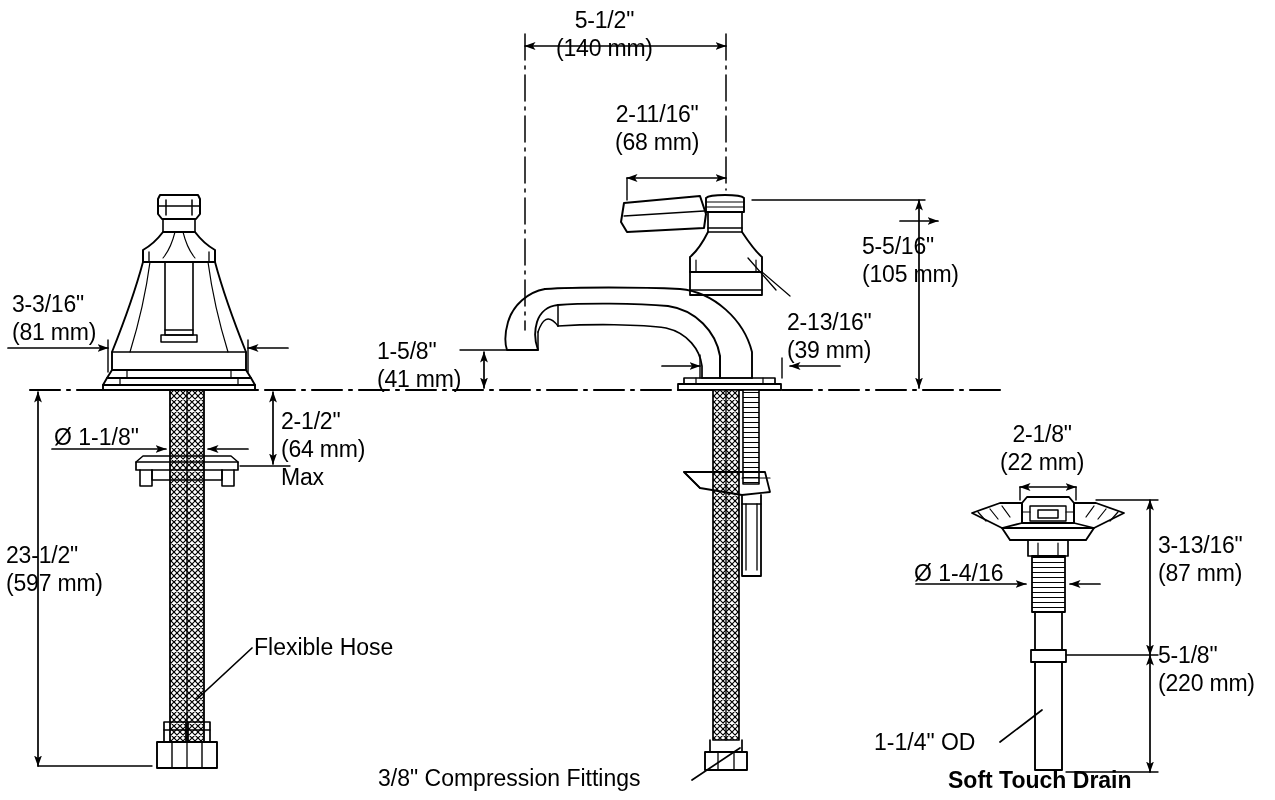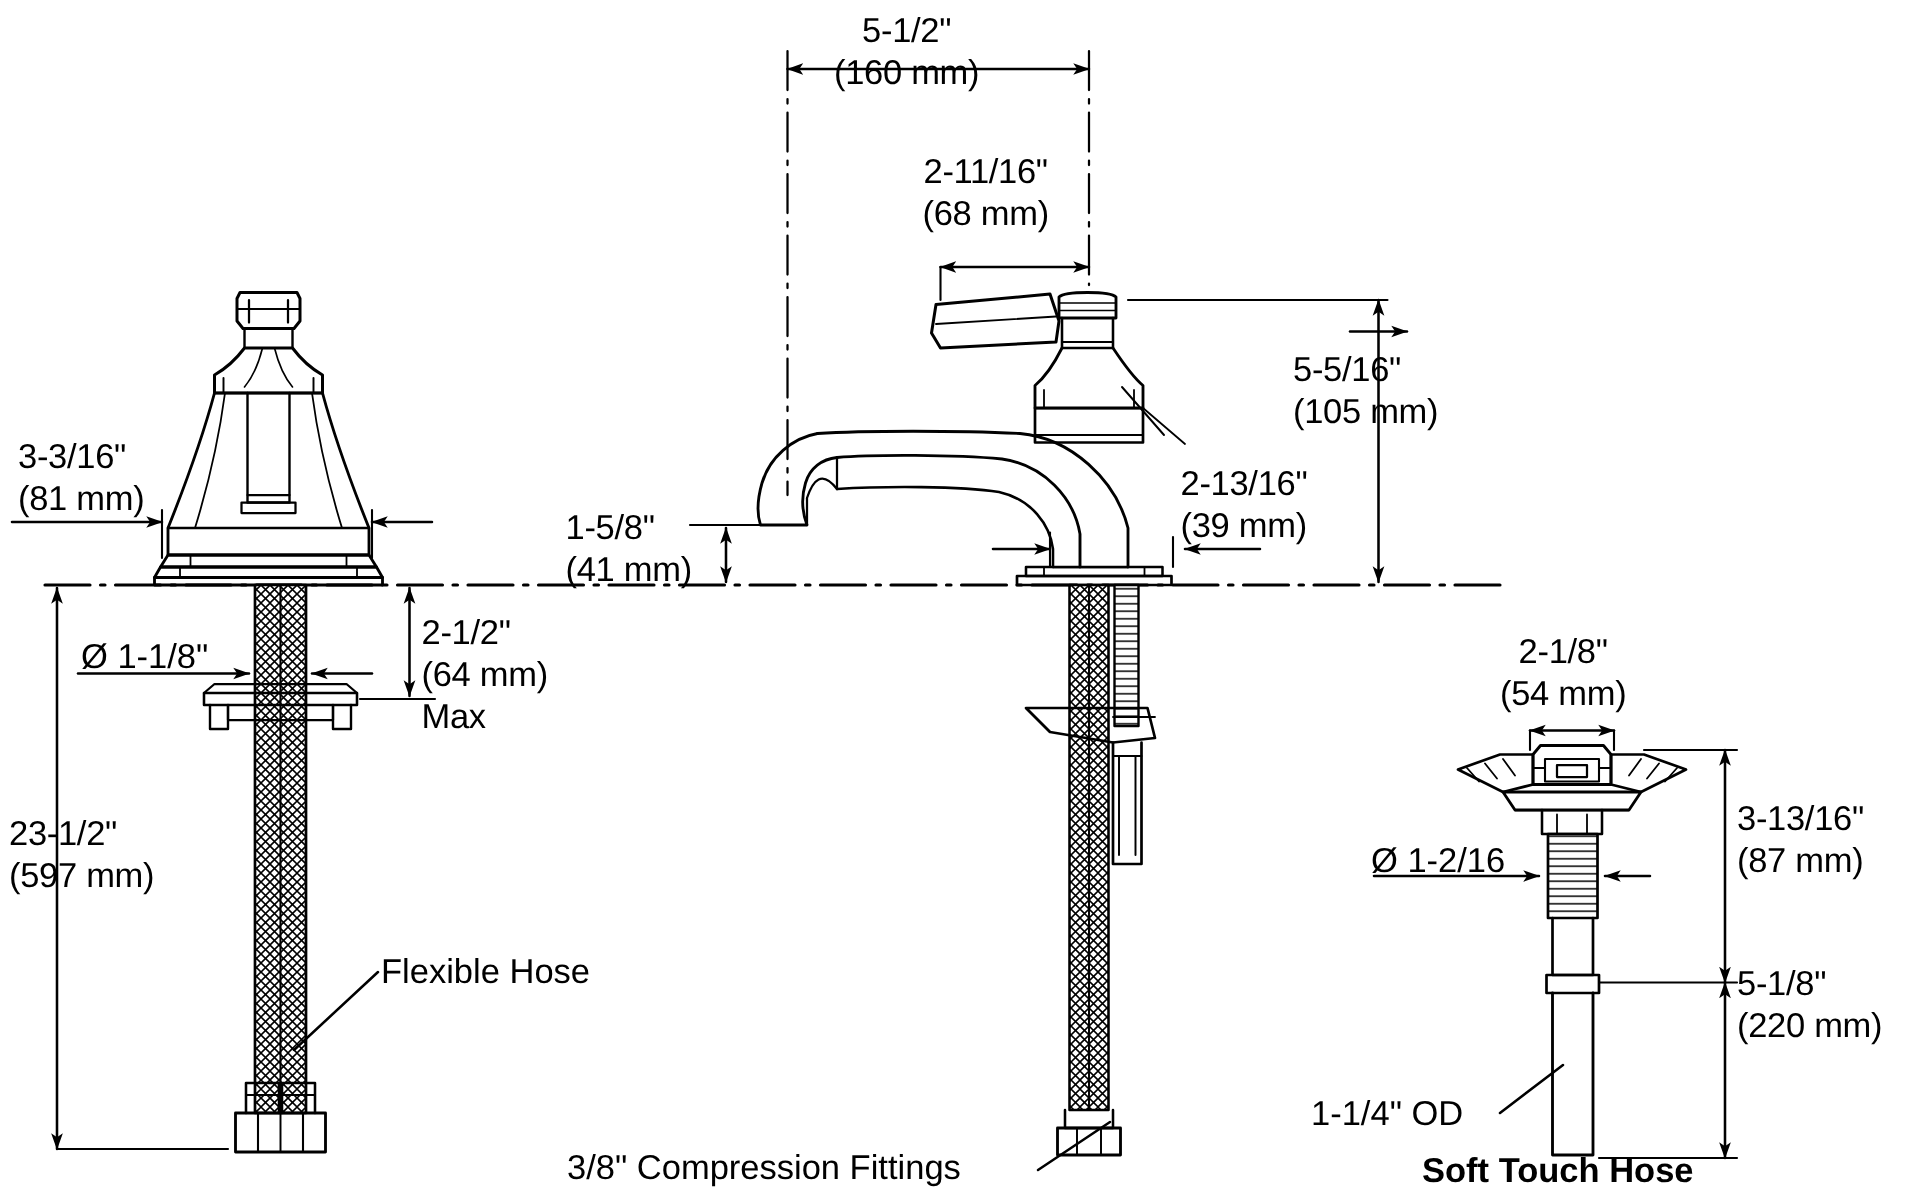--- a/index.html
+++ b/index.html
@@ -293,21 +293,21 @@
       </g>
 
       <g stroke-width="1.7">
         <path d="M1000,742 L1042,710"></path>
       </g>
     </g>
   </svg>
 
   <div class="dim-text ctr" style="left:556px; top:6px;">
     <span>5-1/2"</span>
-    <span class="l2">(160 mm)</span>
+    <span class="l2">(140 mm)</span>
   </div>
 
   <div class="dim-text ctr" style="left:615px; top:100px;">
     <span>2-11/16"</span>
     <span class="l2">(68 mm)</span>
   </div>
 
   <div class="dim-text" style="left:12px; top:290px;">
     <span>3-3/16"</span>
     <span class="l2">(81 mm)</span>
@@ -338,46 +338,46 @@
     <span>23-1/2"</span>
     <span class="l2">(597 mm)</span>
   </div>
 
   <div class="note-text" style="left:54px; top:424px;">
     <span>Ø 1-1/8"</span>
   </div>
 
   <div class="dim-text ctr" style="left:1000px; top:420px;">
     <span>2-1/8"</span>
-    <span class="l2">(54 mm)</span>
+    <span class="l2">(22 mm)</span>
   </div>
 
   <div class="dim-text" style="left:1158px; top:531px;">
     <span>3-13/16"</span>
     <span class="l2">(87 mm)</span>
   </div>
 
   <div class="dim-text" style="left:1158px; top:641px;">
     <span>5-1/8"</span>
     <span class="l2">(220 mm)</span>
   </div>
 
   <div class="note-text" style="left:914px; top:560px;">
-    <span>Ø 1-2/16</span>
+    <span>Ø 1-4/16</span>
   </div>
 
   <div class="note-text" style="left:254px; top:634px;">
     <span>Flexible Hose</span>
   </div>
 
   <div class="note-text" style="left:378px; top:765px;">
     <span>3/8" Compression Fittings</span>
   </div>
 
   <div class="note-text" style="left:874px; top:729px;">
     <span>1-1/4" OD</span>
   </div>
 
   <div class="note-text note-bold" style="left:948px; top:767px;">
-    <span>Soft Touch Hose</span>
+    <span>Soft Touch Drain</span>
   </div>
 
 </div>
 
 </body></html>

